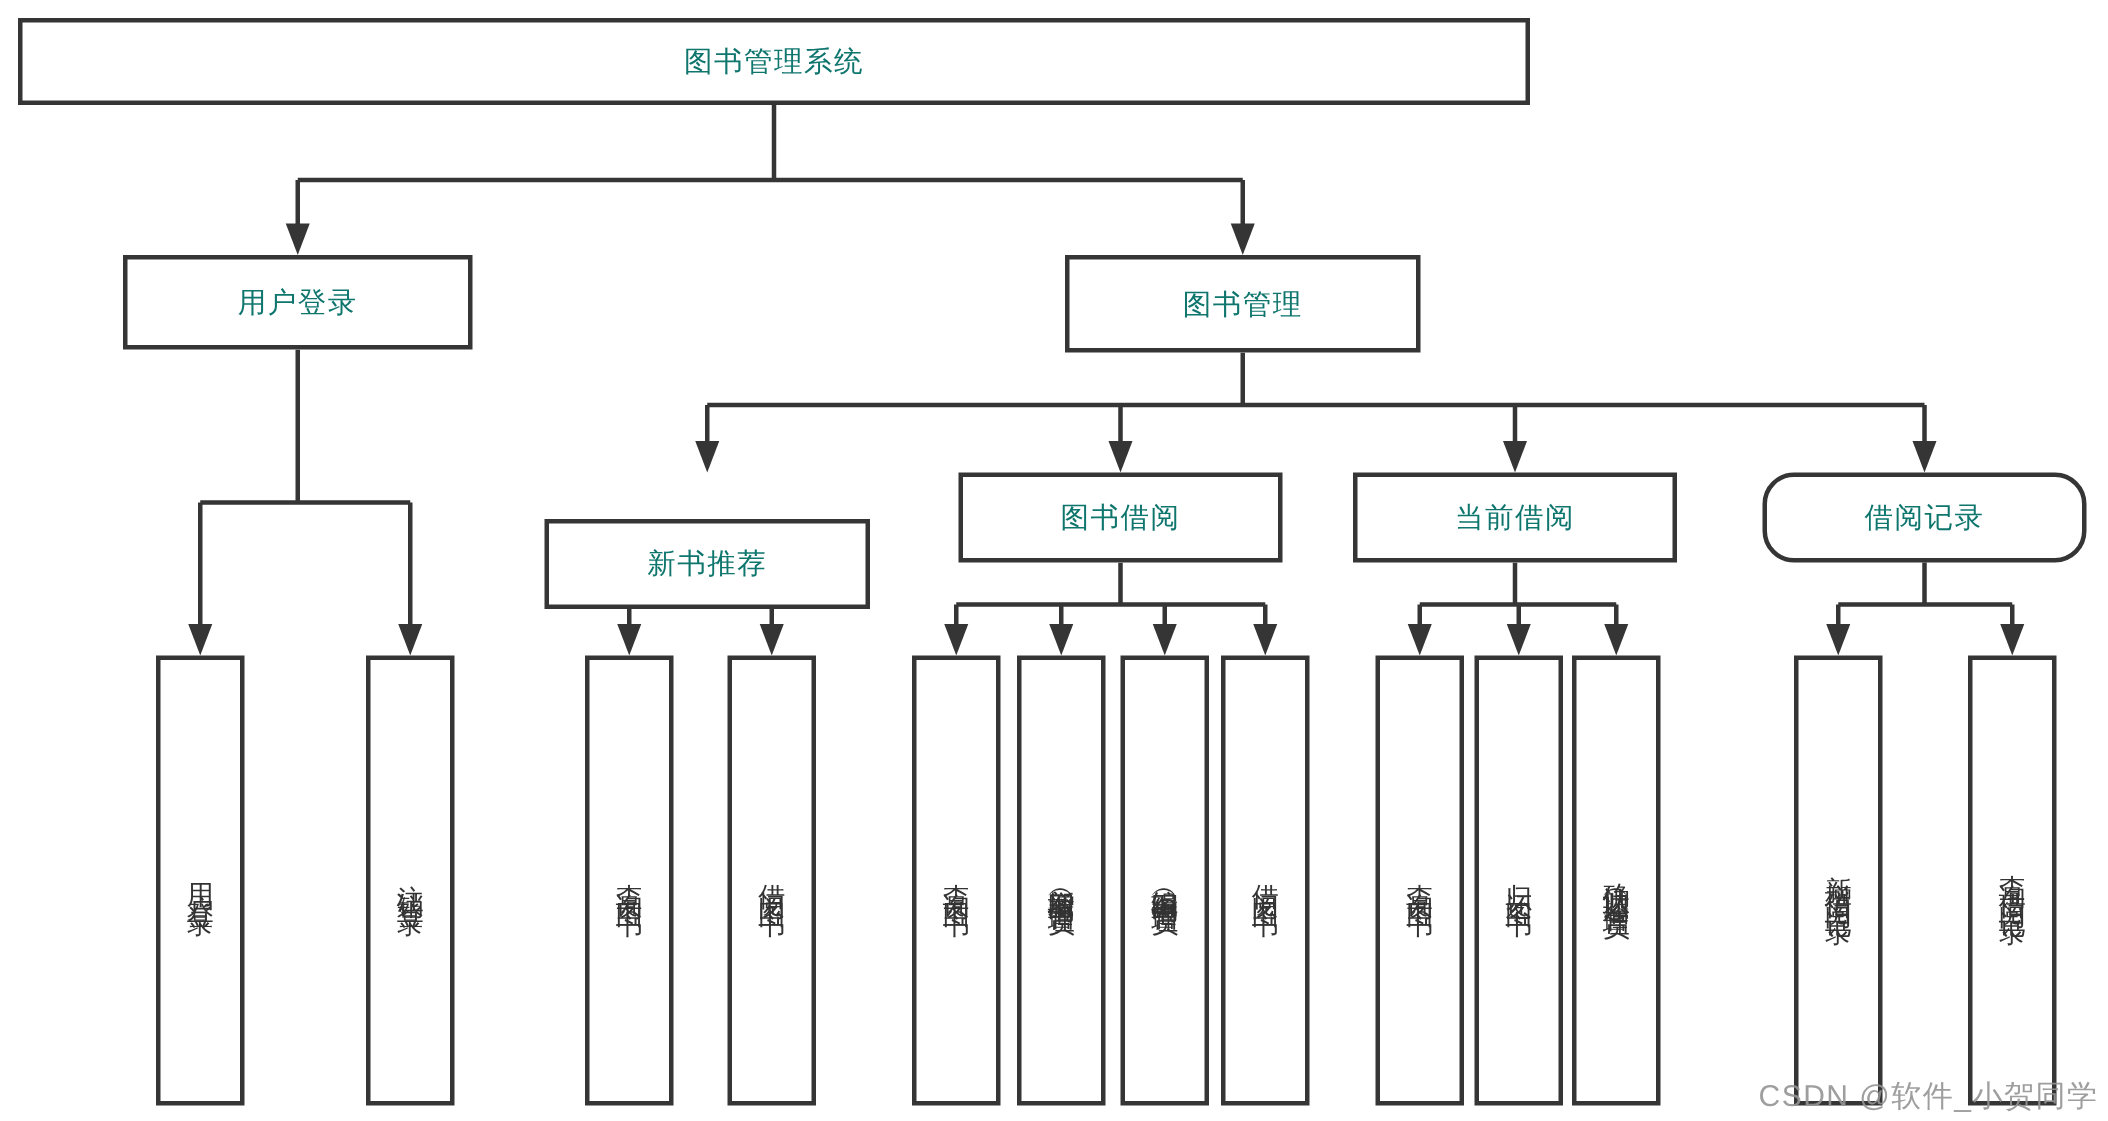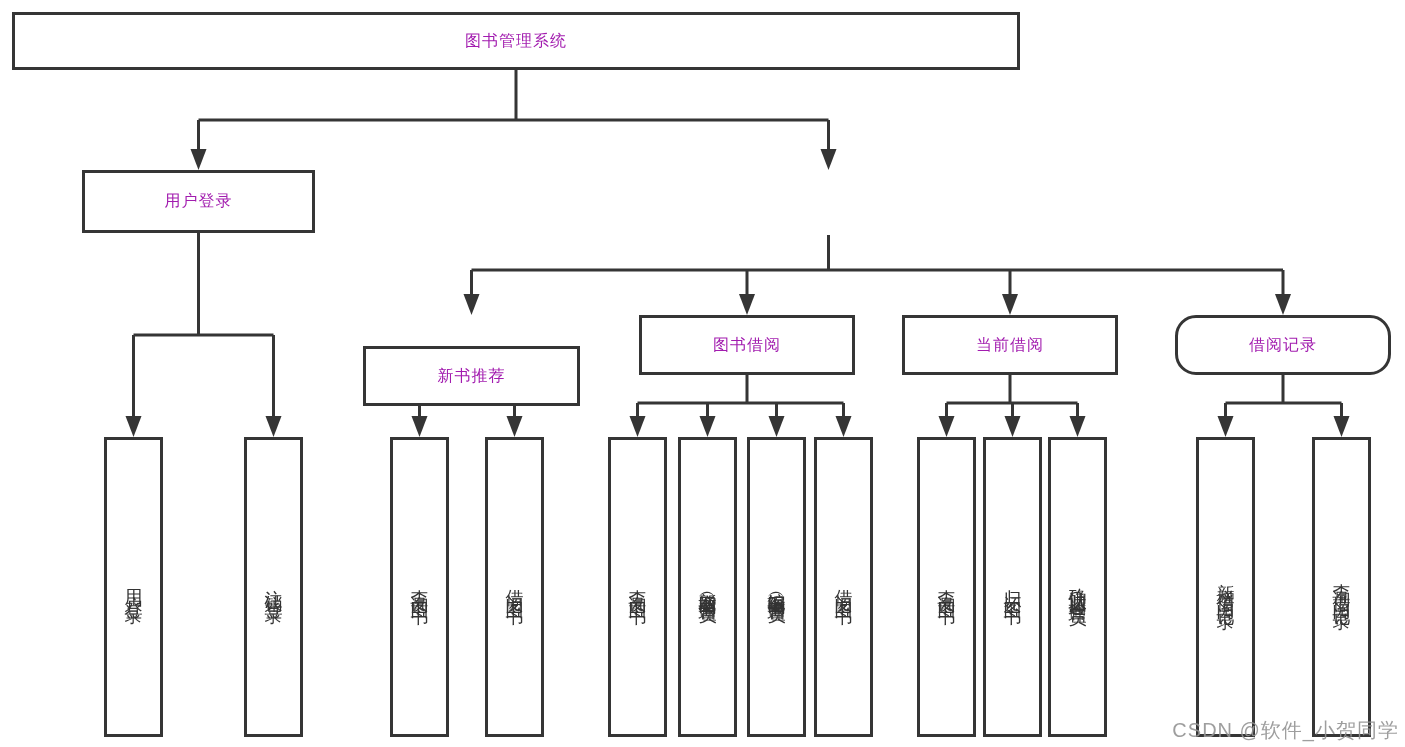--- a/index.html
+++ b/index.html
@@ -8,21 +8,21 @@
     width:1405px;height:747px;
     background:#ffffff;
     font-family:"Liberation Sans", sans-serif;
     overflow:hidden;
   }
   .connectors{position:absolute;left:0;top:0;z-index:1;}
   .hnode{
     position:absolute;z-index:2;box-sizing:border-box;
     border:3px solid #353535;background:#ffffff;
     display:flex;align-items:center;justify-content:center;
-    font-size:16px;color:#a21caf;letter-spacing:1px;
+    font-size:19px;color:#0f766e;letter-spacing:1px;
   }
   .vnode{
     position:absolute;z-index:2;box-sizing:border-box;
     border:3px solid #353535;background:#ffffff;
     display:flex;align-items:center;justify-content:center;
   }
   .vnode .vtext{
     writing-mode:vertical-rl;
     font-size:18px;color:#333333;letter-spacing:6px;
     line-height:1;white-space:nowrap;
@@ -66,20 +66,21 @@
       <polygon points="1004.5,416 1020.5,416 1012.5,437"></polygon>
       <polygon points="1069.5,416 1085.5,416 1077.5,437"></polygon>
       <polygon points="1217.5,416 1233.5,416 1225.5,437"></polygon>
       <polygon points="1333.5,416 1349.5,416 1341.5,437"></polygon>
     </g>
   </svg>
 
   <div class="hnode" style="left:12px;top:12px;width:1008px;height:58px;">图书管理系统</div>
 
   <div class="hnode" style="left:82px;top:170px;width:233px;height:63px;">用户登录</div>
+  <div class="hnode" style="left:710px;top:170px;width:237px;height:65px;">图书管理</div>
 
   <div class="hnode" style="left:363px;top:315px;width:217px;height:60px;margin-top:31px;">新书推荐</div>
   <div class="hnode" style="left:639px;top:315px;width:216px;height:60px;">图书借阅</div>
   <div class="hnode" style="left:902px;top:315px;width:216px;height:60px;">当前借阅</div>
   <div class="hnode" style="left:1175px;top:315px;width:216px;height:60px;border-radius:21px;">借阅记录</div>
 
   <div class="vnode" style="left:104px;top:437px;width:59px;height:300px;">
     <span class="vtext">用户登录</span>
   </div>
   <div class="vnode" style="left:244px;top:437px;width:59px;height:300px;">

